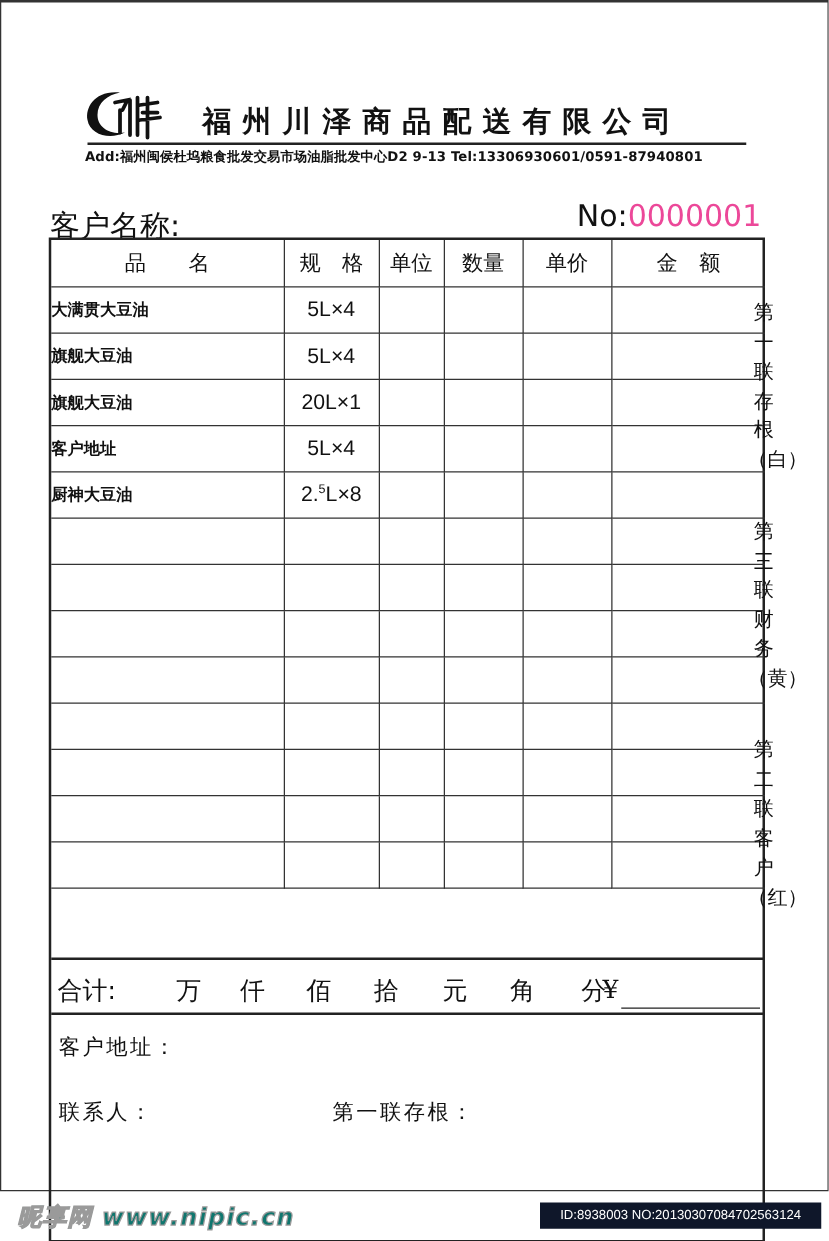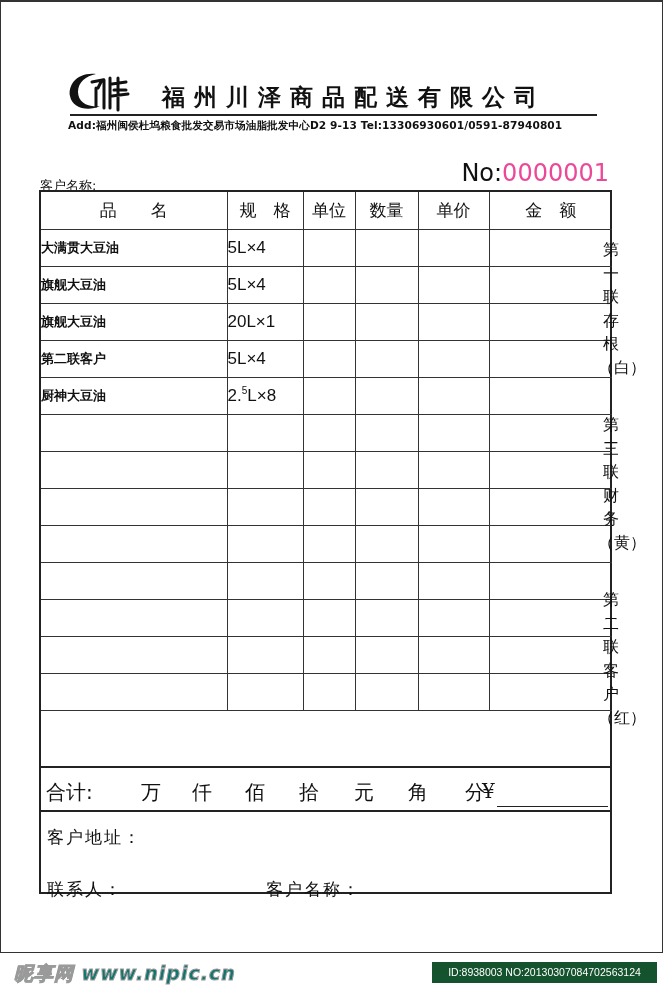--- a/index.html
+++ b/index.html
@@ -5,47 +5,47 @@
   html, body { margin:0; padding:0; }
   body { width:663px; height:993px; background:#fff; position:relative; overflow:hidden;
          font-family:"DejaVu Sans","Liberation Sans",sans-serif; color:#111; }
   .page-frame { position:absolute; left:0; top:0; width:661px; height:950px; border:1px solid #333; border-top-width:2px; }
 
   .logo { position:absolute; left:66px; top:68px; width:80px; height:46px; }
   .company { position:absolute; left:162px; top:82px; font-size:23px; font-weight:bold; letter-spacing:9px; white-space:nowrap; }
   .header-rule { position:absolute; left:70px; top:114px; width:527px; height:2px; background:#222; }
   .address { position:absolute; left:68px; top:119px; font-size:10.6px; font-weight:bold; white-space:nowrap; letter-spacing:0.1px; }
 
-  .customer-label { position:absolute; left:40px; top:165px; font-size:13px;margin-top:12px; }
+  .customer-label { position:absolute; left:40px; top:165px; font-size:24px; }
   .serial { position:absolute; right:54px; top:159px; font-size:24px; }
   .serial .num { color:#ec4899; }
 
-  .sheet { position:absolute; left:39px; top:190px; width:573px; height:704px; border:2px solid #222; box-sizing:border-box;padding-left:40px; }
+  .sheet { position:absolute; left:39px; top:190px; width:573px; height:804px; border:2px solid #222; box-sizing:border-box;padding-left:40px; }
   table.items { position:absolute; left:0; top:0; border-collapse:collapse; width:571px; table-layout:fixed; }
   table.items td, table.items th { border:1.5px solid #333; padding:0; height:37px; box-sizing:border-box; }
   table.items tr:first-child th { border-top:none; }
   table.items tr td:first-child, table.items tr th:first-child { border-left:none; }
   table.items tr td:last-child, table.items tr th:last-child { border-right:none; }
   table.items th { font-weight:normal; font-size:17px; text-align:center; height:37px; }
   td.name { font-size:13px; font-weight:bold; padding-left:3px; text-align:left; font-family:"DejaVu Serif","Liberation Serif",serif; }
-  td.spec { font-size:17px; font-family:"Liberation Sans",sans-serif; }
+  td.spec { font-size:17px; text-align:center; font-family:"Liberation Sans",sans-serif; }
   td.spec sup { font-size:10px; }
 
   .total-row { position:absolute; left:0; top:574px; width:571px; height:46px; border-top:2px solid #222; border-bottom:2px solid #222; box-sizing:border-box; font-size:20px; }
   .total-row span { position:absolute; top:11px; }
   .total-line { position:absolute; left:456px; top:38px; width:111px; height:1px; background:#222; }
 
   .footer-line { position:absolute; left:6px; font-size:17px; letter-spacing:2px; }
 
   .side-copies { position:absolute; left:598px; top:238px; width:26px; font-size:16px; line-height:23.5px; text-align:center; }
   .copy-block { margin-bottom:34px; }
 
   .watermark-left { position:absolute; left:14px; top:961px; font-size:19px; font-weight:bold; color:#0f766e;
                     -webkit-text-stroke:1px #9a9a9a; letter-spacing:1px; font-style:italic; }
-  .watermark-right { position:absolute; left:432px; top:962px; width:225px; height:21px; background:#14532d; color:#fff;
+  .watermark-right { position:absolute; left:432px; top:962px; width:225px; height:21px; background:#0f172a; color:#fff;
                      font-size:10.5px; line-height:21px; text-align:center; font-family:"Liberation Sans",sans-serif; }
 </style>
 </head>
 <body>
 
 <div class="page-frame"></div>
 
 <svg class="logo" viewBox="0 0 80 46">
   <path d="M30 6 C10 4 2 18 4 28 C6 40 22 44 34 38 C22 40 12 34 12 24 C12 14 20 8 30 6 Z" fill="#111"></path>
   <path d="M26 14 l10 -2 l-4 8 M30 20 l0 18 M38 12 l0 28 M44 10 l0 30 M46 16 l14 -2 M48 22 l12 0 M46 28 l16 -2 M52 10 l0 32" stroke="#111" stroke-width="3" fill="none" stroke-linecap="round"></path>
@@ -96,21 +96,21 @@
     </tr>
     <tr>
       <td class="name">旗舰大豆油</td>
       <td class="spec">20L×1</td>
       <td></td>
           <td></td>
           <td></td>
           <td></td>
     </tr>
     <tr>
-      <td class="name">第二联客户</td>
+      <td class="name">客户地址</td>
       <td class="spec">5L×4</td>
       <td></td>
           <td></td>
           <td></td>
           <td></td>
     </tr>
     <tr>
       <td class="name">厨神大豆油</td>
       <td class="spec"><span>2.</span><sup>5</sup><span>L×8</span></td>
       <td></td>
@@ -193,21 +193,21 @@
     <span style="left:258px">拾</span>
     <span style="left:313px">元</span>
     <span style="left:367px">角</span>
     <span style="left:424px">分</span>
     <span style="left:441px; font-family:'DejaVu Serif',serif;">¥</span>
     <div class="total-line"></div>
   </div>
 
   <div class="footer-line" style="top:634px">客户地址：</div>
   <div class="footer-line" style="top:686px">联系人：</div>
-  <div class="footer-line" style="top:686px; left:225px">客户名称：</div>
+  <div class="footer-line" style="top:686px; left:225px">第一联存根：</div>
 </div>
 
 <div class="side-copies">
   <div class="copy-block">第一联存根（白）</div>
   <div class="copy-block">第三联财务（黄）</div>
   <div class="copy-block">第二联客户（红）</div>
 </div>
 
 <div class="watermark-left">昵享网 www.nipic.cn</div>
 <div class="watermark-right">ID:8938003 NO:20130307084702563124</div>

